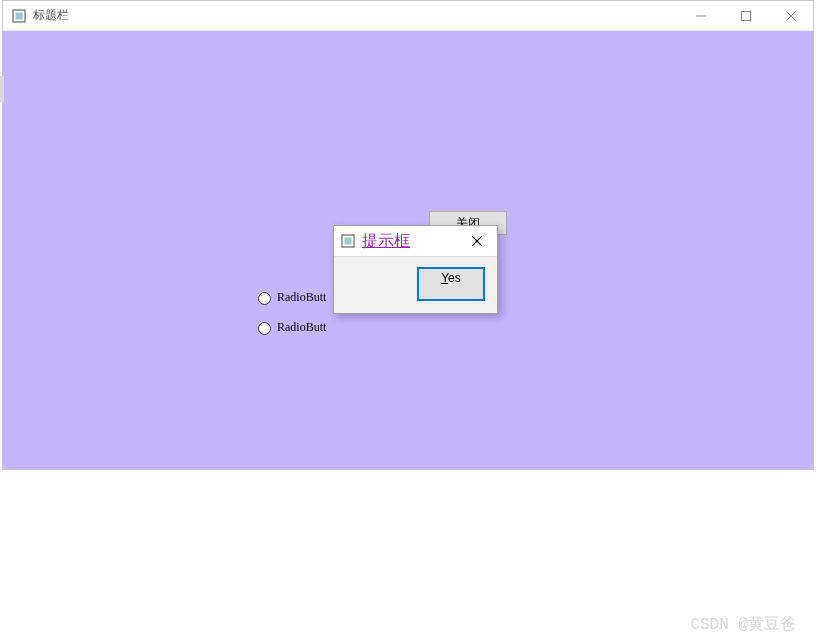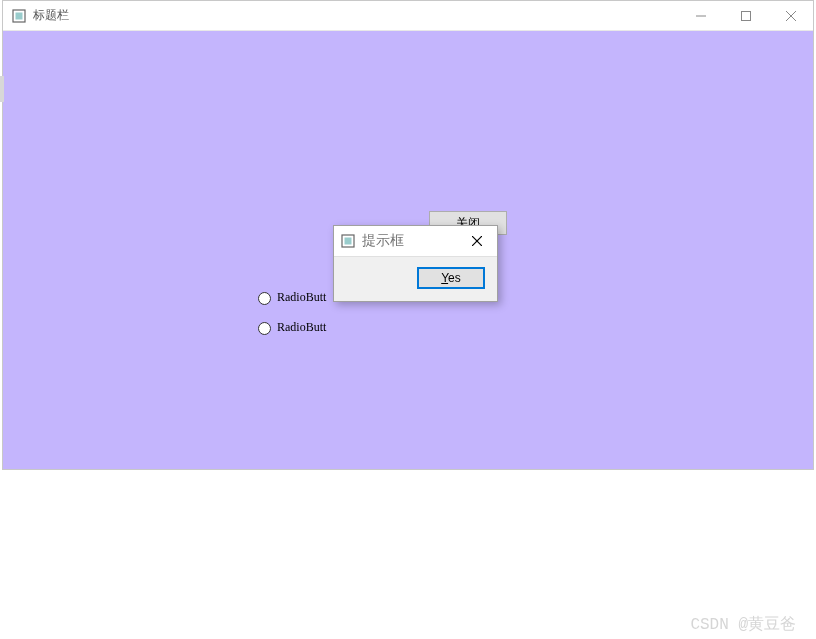--- a/index.html
+++ b/index.html
@@ -127,22 +127,23 @@
     }
     .dialog-titlebar {
       height: 30px;
       background: #fff;
       display: flex;
       align-items: center;
       padding-left: 6px;
       position: relative;
     }
     .dialog-title {
-      font-size: 14px;
-      color: #737373;
+      font-size: 16px;
+      color: #a21caf;
+      text-decoration: underline;
     }
     .dialog-close {
       position: absolute;
       right: 0;
       top: 0;
       width: 40px;
       height: 30px;
       display: flex;
       align-items: center;
       justify-content: center;
@@ -166,21 +167,21 @@
     }
     .dialog-footer {
       background: #f0f0f0;
       padding: 10px 12px 12px 12px;
       display: flex;
       justify-content: flex-end;
       border-top: 1px solid #e0e0e0;
     }
     .dialog-yes {
       width: 68px;
-      height: 22px;
+      height: 34px;
       background: #e1e1e1;
       border: 2px solid #0078d7;
       font-size: 12px;
       color: #000;
       text-align: center;
       line-height: 18px;
       cursor: pointer;
     }
     .dialog-yes .underline {
       text-decoration: underline;

